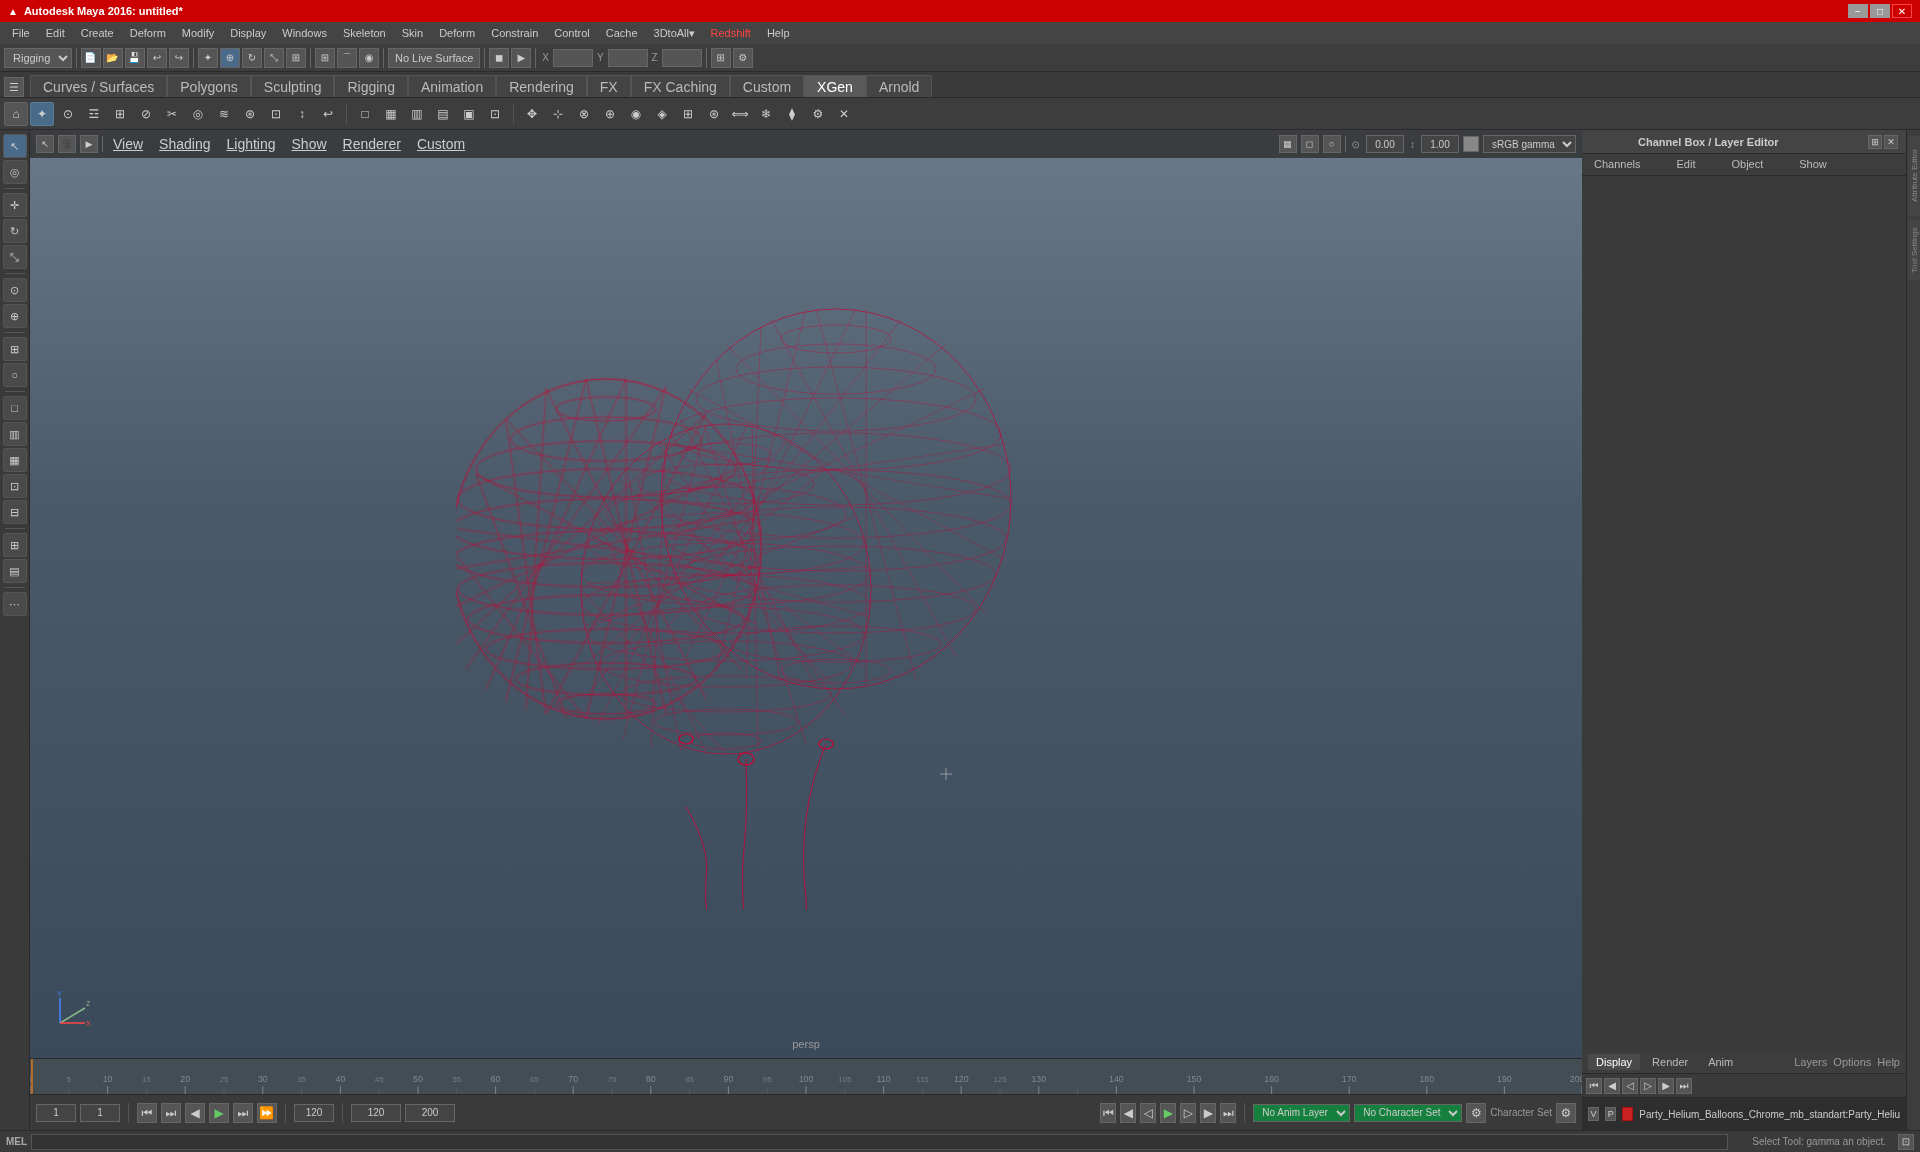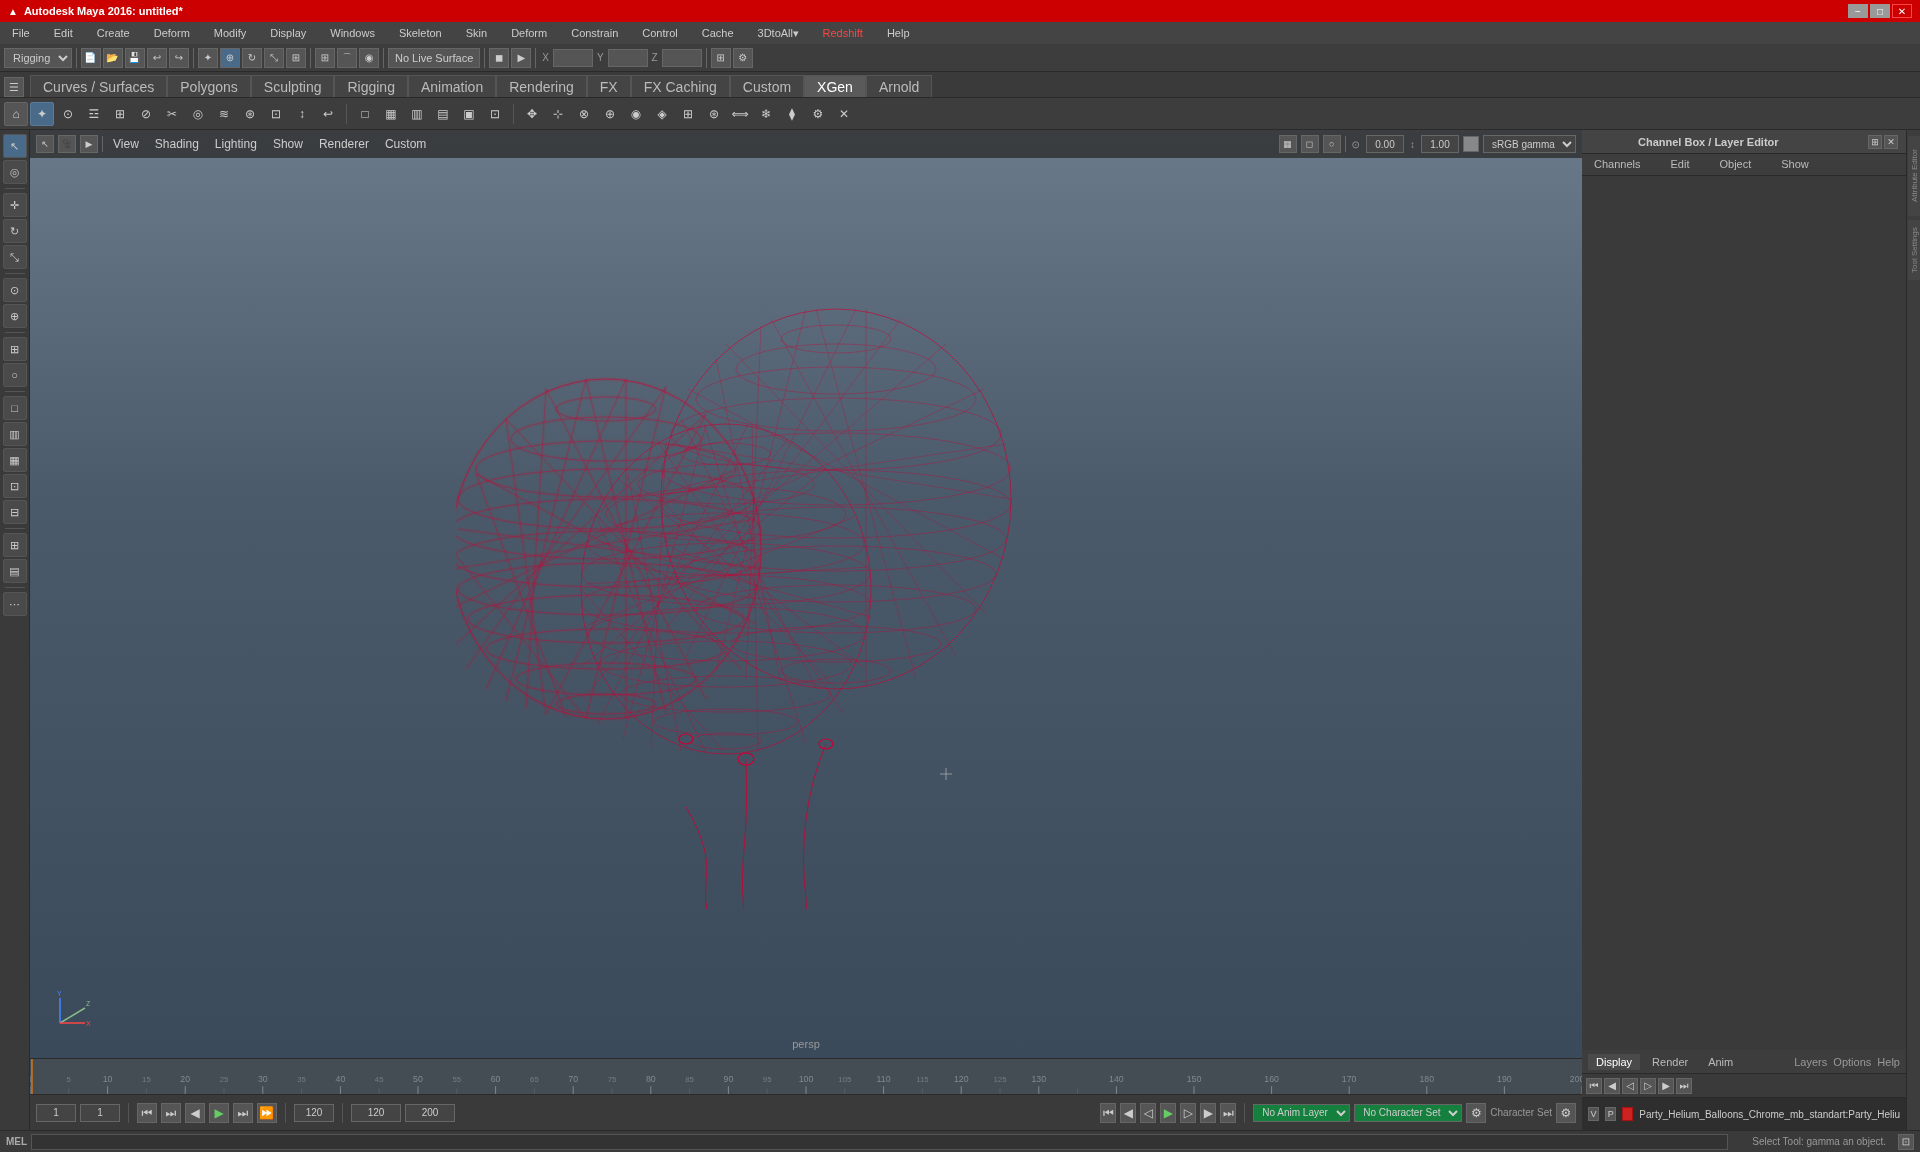--- a/index.html
+++ b/index.html
@@ -53,21 +53,21 @@
     .title-btn.close { background: #cc0000; border: 1px solid #ff4444; }
 
     
     #menu-bar {
       width: 100%;
       height: 22px;
       background: #444;
       display: flex;
       align-items: center;
       padding: 0 4px;
-      gap: 8px;
+      gap: 0;
     }
     .menu-item {
       padding: 2px 8px;
       color: #ccc;
       font-size: 11px;
       cursor: pointer;
       height: 100%;
       display: flex;
       align-items: center;
     }
@@ -247,22 +247,23 @@
       position: absolute;
       top: 0;
       left: 0;
       z-index: 10;
     }
     .vp-btn {
       padding: 2px 6px;
       background: transparent;
       border: none;
       color: #ccc;
-      font-size: 12px;
-      cursor: pointer;
+      font-size: 14px;
+      cursor: pointer;
+      text-decoration: underline;
     }
     .vp-num-input {
       width: 38px;
       height: 18px;
       background: #444;
       border: 1px solid #666;
       color: #ccc;
       font-size: 10px;
       text-align: center;
     }
@@ -342,21 +343,21 @@
       display: flex;
       align-items: center;
       justify-content: center;
     }
     #channel-tabs {
       height: 22px;
       background: #3d3d3d;
       display: flex;
       align-items: center;
       padding: 0 4px;
-      gap: 14px;
+      gap: 20px;
       border-bottom: 1px solid #2a2a2a;
     }
     .ch-tab {
       padding: 2px 8px;
       color: #bbb;
       font-size: 11px;
       cursor: pointer;
       border-bottom: 2px solid transparent;
     }
     #channel-content {

